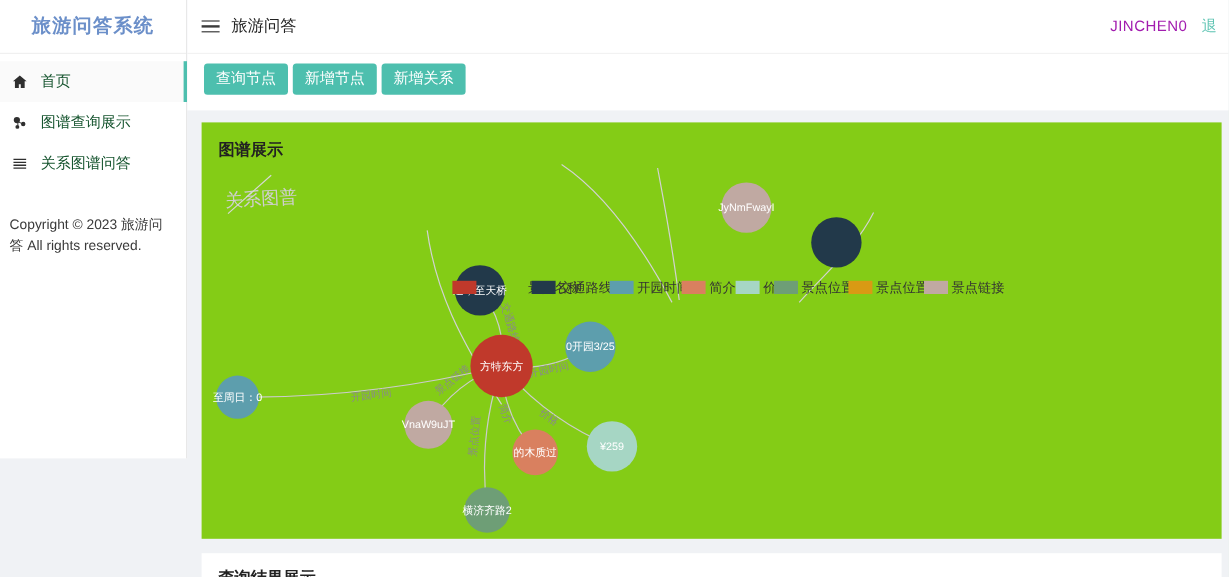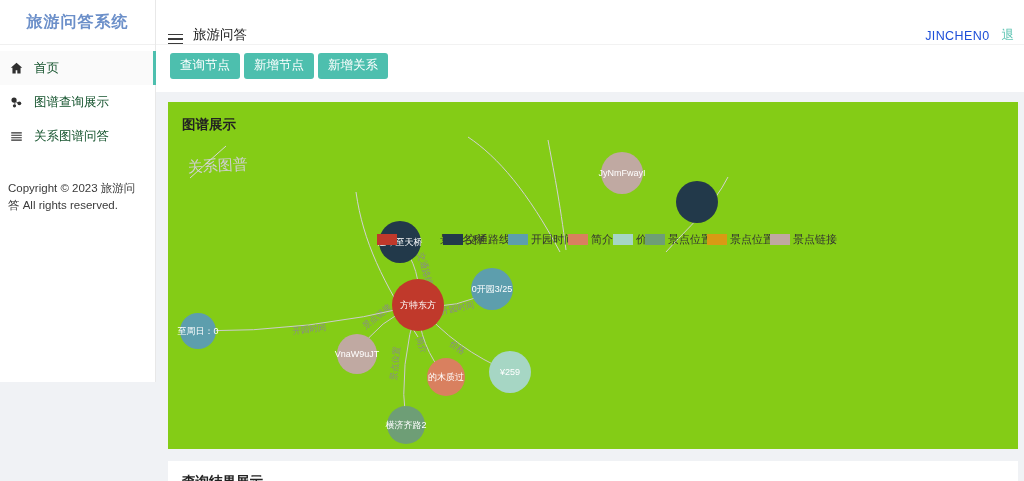--- a/index.html
+++ b/index.html
@@ -64,30 +64,30 @@
   
   .main {
     flex: 1; height: 481px;
     display: flex; flex-direction: column;
     background: #f0f2f5;
     overflow: hidden;
     position: relative;
   }
   .topbar {
     height: 45px; background: #ffffff;
-    display: flex; align-items: flex-end;
+    display: flex; align-items: center;
     padding: 0 10px 0 12px;
     flex: 0 0 45px;
     border-bottom: 1px solid #f2f2f2;
   }
   .hamburger { display: flex; flex-direction: column; justify-content: center; gap: 3px; width: 15px; cursor: pointer; }
   .hamburger span { display: block; height: 1.5px; background: #3b3b3b; width: 100%; }
   .topbar-title { margin-left: 10px; font-size: 13.5px; color: #222; }
   .topbar-right { margin-left: auto; display: flex; align-items: center; gap: 12px; }
-  .user-name { color: #1d4ed8; font-size: 12.5px; letter-spacing: .4px; }
+  .user-name { color: #a21caf; font-size: 12.5px; letter-spacing: .4px; }
   .logout-link { color: #5ec4b3; font-size: 12.5px; cursor: pointer; }
 
   
   .toolbar-card {
     background: #fff;
     margin: 0;
     padding: 8px 14px 0 14px;
     flex: 0 0 auto;
     height: 47px;
   }

